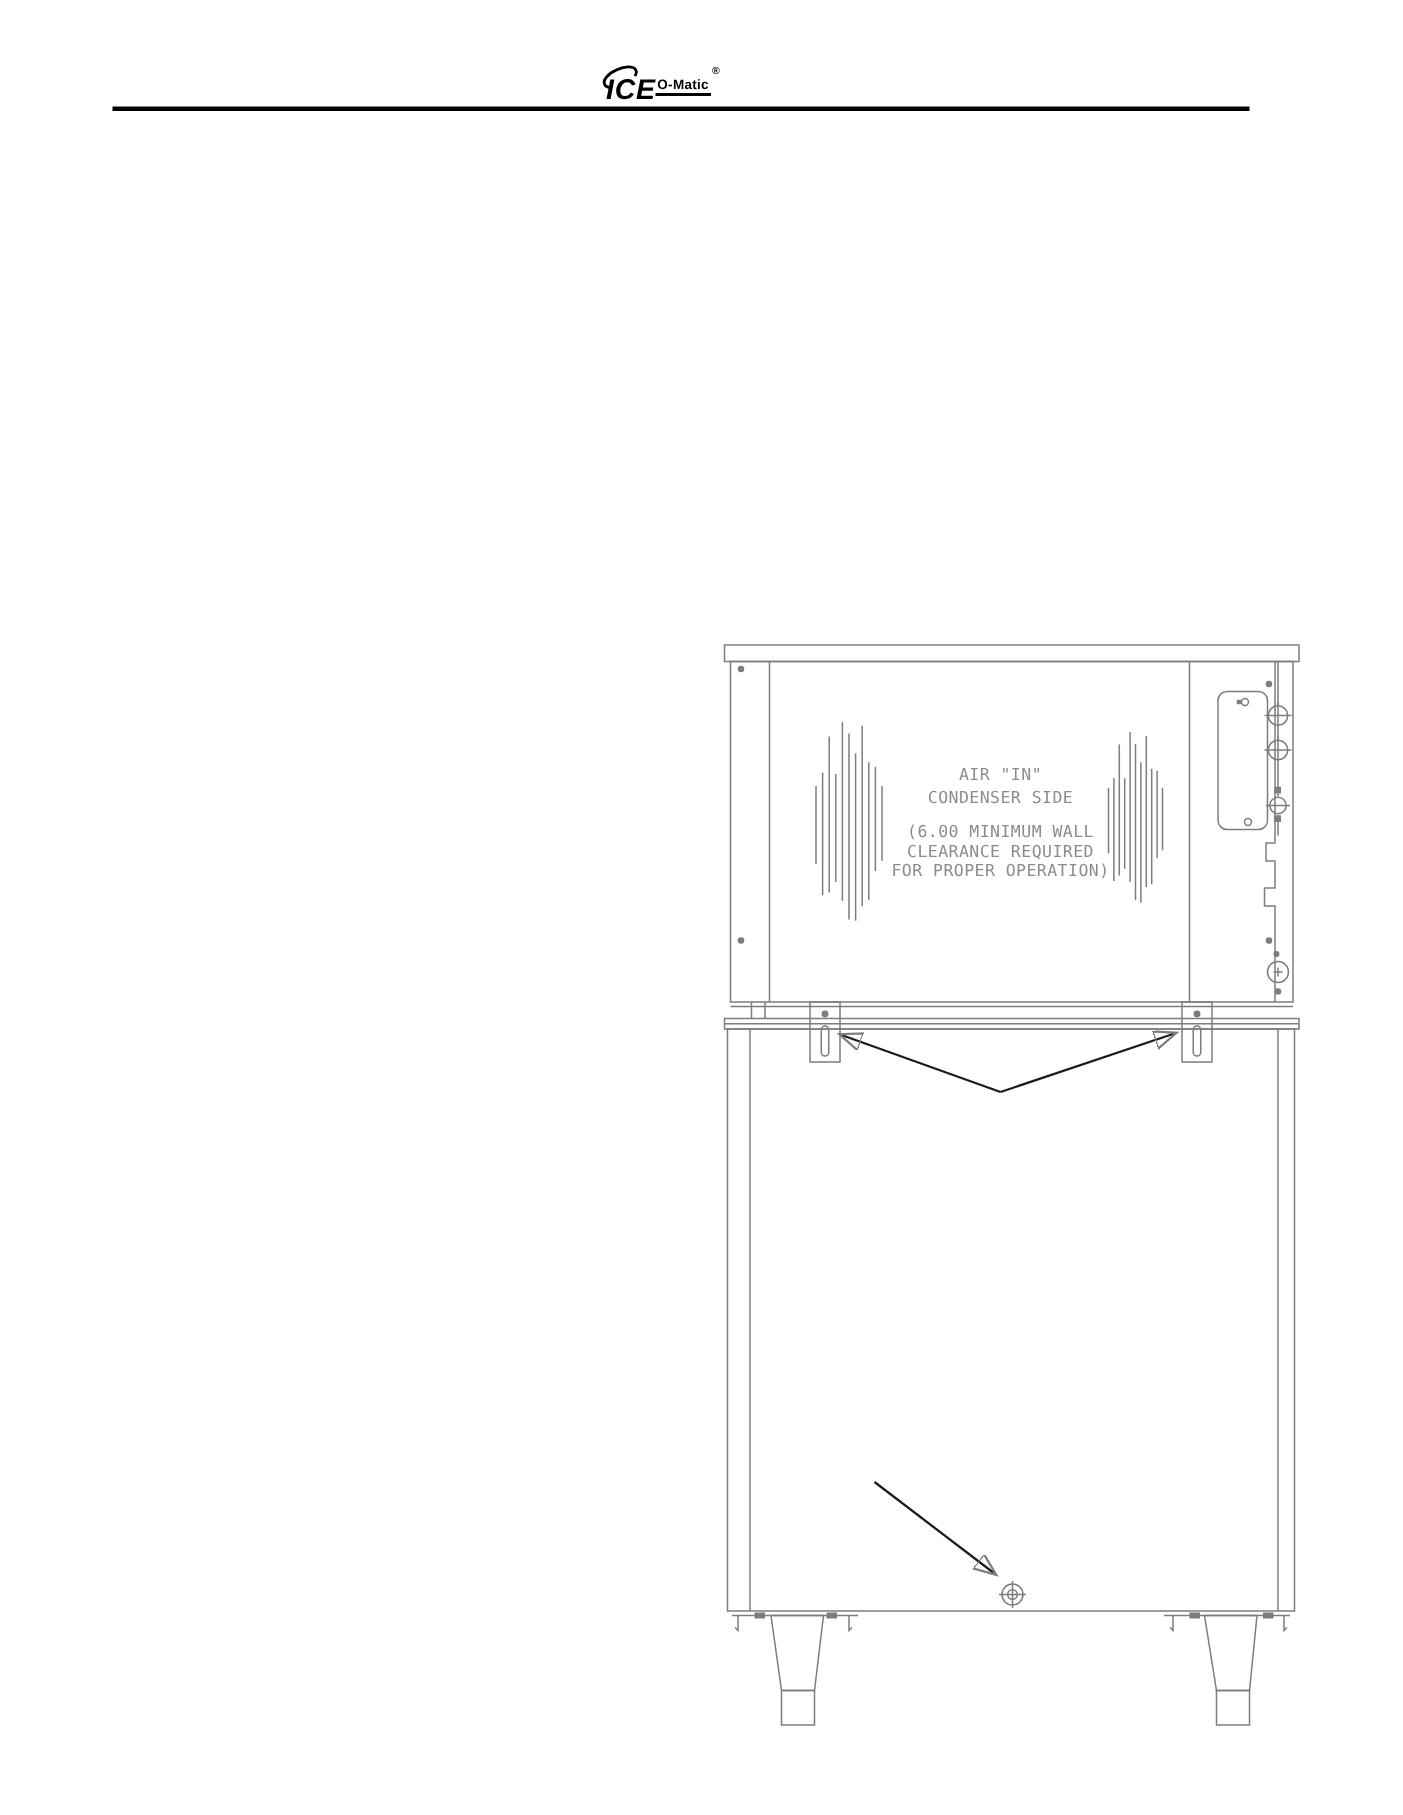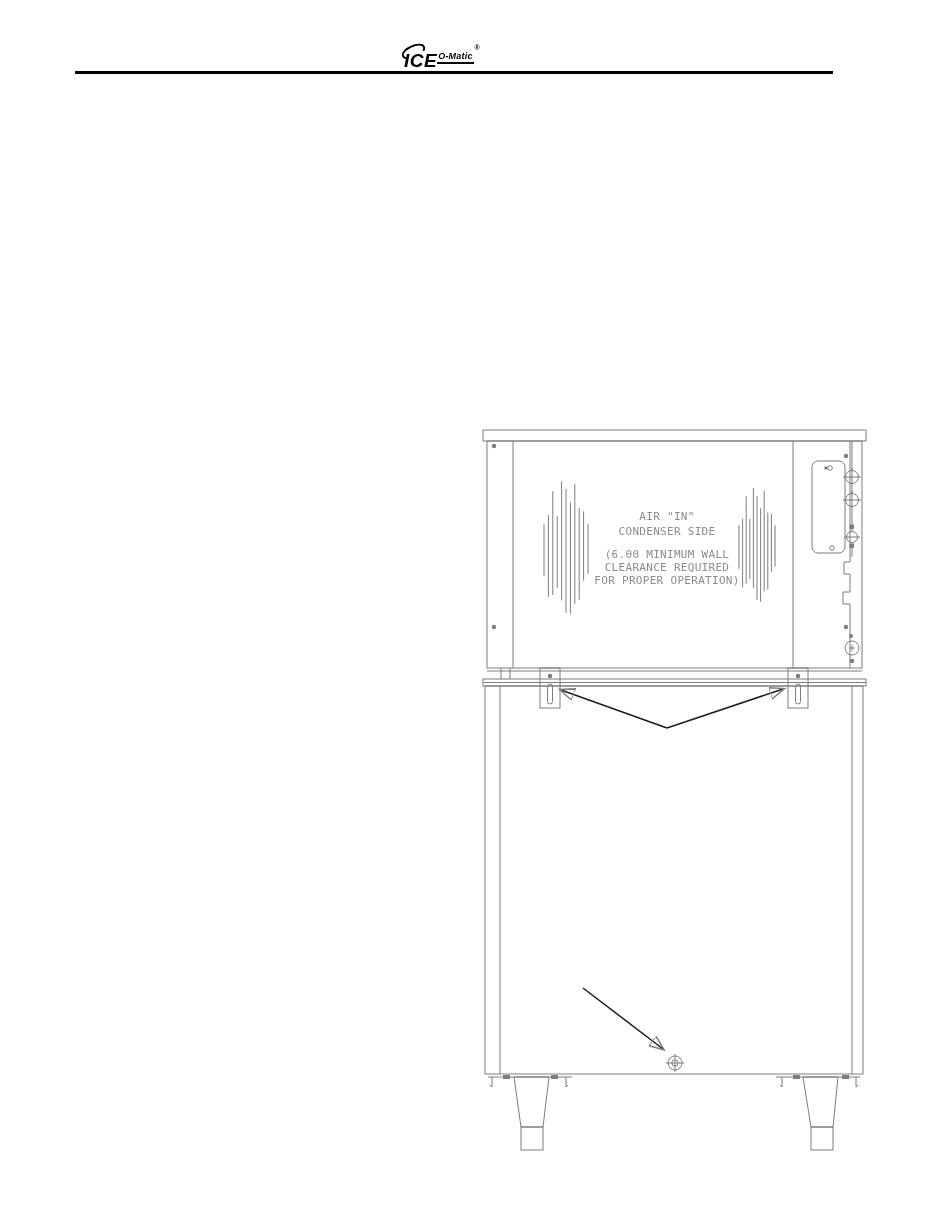--- a/index.html
+++ b/index.html
@@ -13,21 +13,21 @@
        font-family:"Liberation Sans", sans-serif;}
   .page{position:absolute;inset:0;}
 
   
   .logo{position:absolute;left:404px;top:51px;display:flex;align-items:flex-start;color:var(--brand);}
   .swoosh{position:absolute;left:-3px;top:-6px;width:21px;height:9px;
           border:2px solid var(--brand);border-radius:50%;
           border-bottom-color:transparent;transform:rotate(-24deg);}
   .ice{font-family:"Liberation Sans",sans-serif;font-style:italic;font-weight:900;
        font-size:19px;letter-spacing:.5px;line-height:1;}
-  .omatic{font-family:"Liberation Sans",sans-serif;font-style:italic;font-weight:900;
+  .omatic{font-family:"Liberation Sans",sans-serif;font-weight:900;
           font-size:9px;letter-spacing:.2px;line-height:1;border-bottom:2px solid var(--brand);
           padding:0 1px 1px 1px;transform:translateY(1px);}
   .reg{font-family:"Liberation Sans",sans-serif;font-weight:700;font-size:7px;
        position:relative;top:-7px;margin-left:1px;}
   .rule{position:absolute;left:75px;top:71px;width:758px;height:2.5px;background:var(--brand);}
 
   
   svg.drawing{position:absolute;left:0;top:0;}
   .drawing line,.drawing rect,.drawing circle,.drawing path,.drawing polygon,.drawing polyline{
     fill:none;stroke:var(--line);stroke-width:1;}

